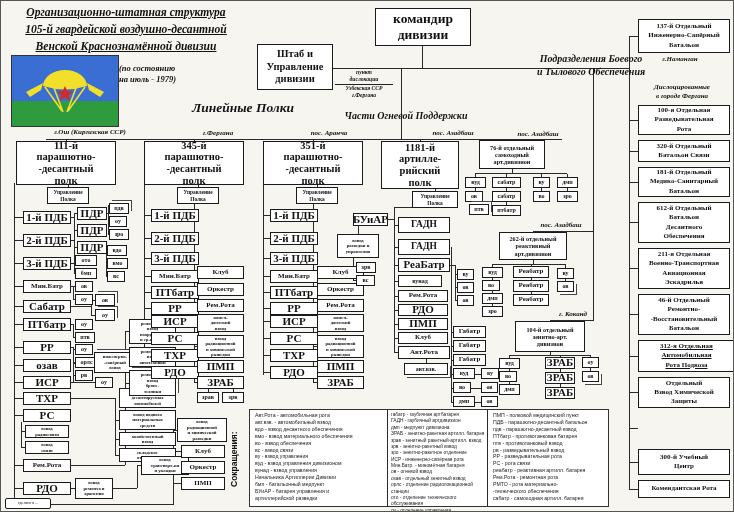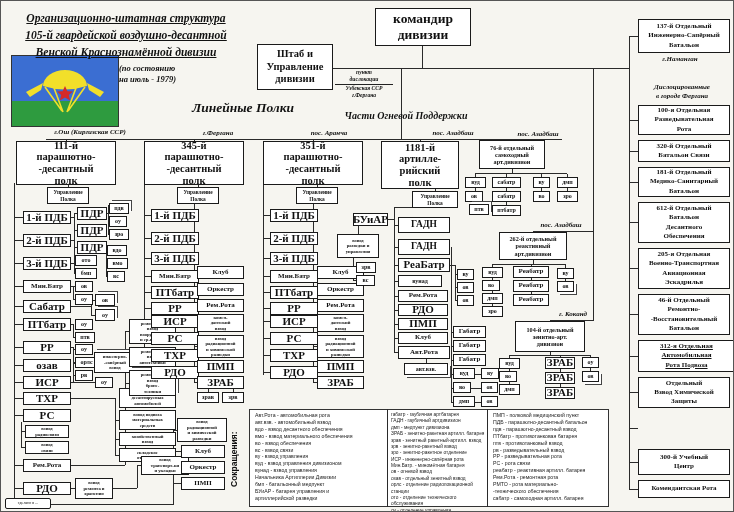--- a/index.html
+++ b/index.html
@@ -491,47 +491,49 @@
 Рота</div>
     <div class="bx rc" style="left: 637px; top: 139px; width: 92px; height: 22px;">320-й  Отдельный
 Батальон Связи</div>
     <div class="bx rc" style="left: 637px; top: 166px; width: 92px; height: 30px;">181-й  Отдельный
 Медико-Санитарный
 Батальон</div>
     <div class="bx rc" style="left: 637px; top: 201px; width: 92px; height: 41px;">612-й Отдельный
 Батальон
 Десантного
 Обеспечения</div>
-    <div class="bx rc" style="left: 637px; top: 247px; width: 92px; height: 41px;">205-я Отдельная
+    <div class="bx rc" style="left: 637px; top: 247px; width: 92px; height: 41px;">211-я Отдельная
 Военно-Транспортная
 Авиационная
 Эскадрилья</div>
     <div class="bx rc" style="left: 637px; top: 293px; width: 92px; height: 41px;">46-й  Отдельный
 Ремонтно-
 -Восстановительный
 Батальон</div>
     <div class="bx rc" style="left: 637px; top: 339px; width: 97px; height: 32px; text-decoration: underline;">312-я  Отдельная
 Автомобильная
 Рота Подвоза</div>
     <div class="bx rc" style="left: 637px; top: 376px; width: 92px; height: 31px;">Отдельный
 Взвод  Химической
 Защиты</div>
     <div class="bx rc" style="left: 637px; top: 448px; width: 92px; height: 26px;">300-й  Учебный
 Центр</div>
     <div class="bx rc" style="left: 637px; top: 479px; width: 92px; height: 18px;">Комендантская Рота</div>
     <div class="bx wm" style="left: 4px; top: 497px; width: 46px; height: 11px;">сделано в ...</div>
-    <div class="lb title" style="left: 6px; top: 10px; width: 238px;">Организационно-штатная структура
+    <div class="lb title" style="left: 6px; top: 4px; width: 238px;">Организационно-штатная структура
 105-й гвардейской воздушно-десантной
 Венской Краснознамённой дивизии</div>
     <div class="lb note" style="left: 118px; top: 62px; width: 84px;">(по состоянию
 на июль - 1979)</div>
     <div class="lb punkt" style="left: 334px; top: 68px; width: 58px;">пункт
 дислокации</div>
     <div class="lb punkt2" style="left: 334px; top: 84px; width: 58px;">Узбекская ССР
 г.Фергана</div>
+    <div class="lb sec" style="left: 508px; top: 52px; width: 164px;">Подразделения Боевого
+и  Тылового Обеспечения</div>
     <div class="lb big" style="left: 181px; top: 99px; width: 122px;">Линейные Полки</div>
     <div class="lb sec2" style="left: 342px; top: 109px; width: 126px;">Части Огневой Поддержки</div>
     <div class="lb loc" style="left: 40px; top: 127px; width: 98px;">г.Ош  (Киргизская ССР)</div>
     <div class="lb loc" style="left: 192px; top: 128px; width: 50px;">г.Фергана</div>
     <div class="lb loc" style="left: 301px; top: 128px; width: 54px;">пос. Аранча</div>
     <div class="lb loc" style="left: 424px; top: 128px; width: 56px;">пос. Азадбаш</div>
     <div class="lb loc" style="left: 508px; top: 129px; width: 58px;">пос. Азадбаш</div>
     <div class="lb loc" style="left: 531px; top: 220px; width: 58px;">пос. Азадбаш</div>
     <div class="lb loc" style="left: 549px; top: 309px; width: 46px;">г. Коканд</div>
     <div class="lb loc" style="left: 654px; top: 54px; width: 50px;">г.Наманган</div>

